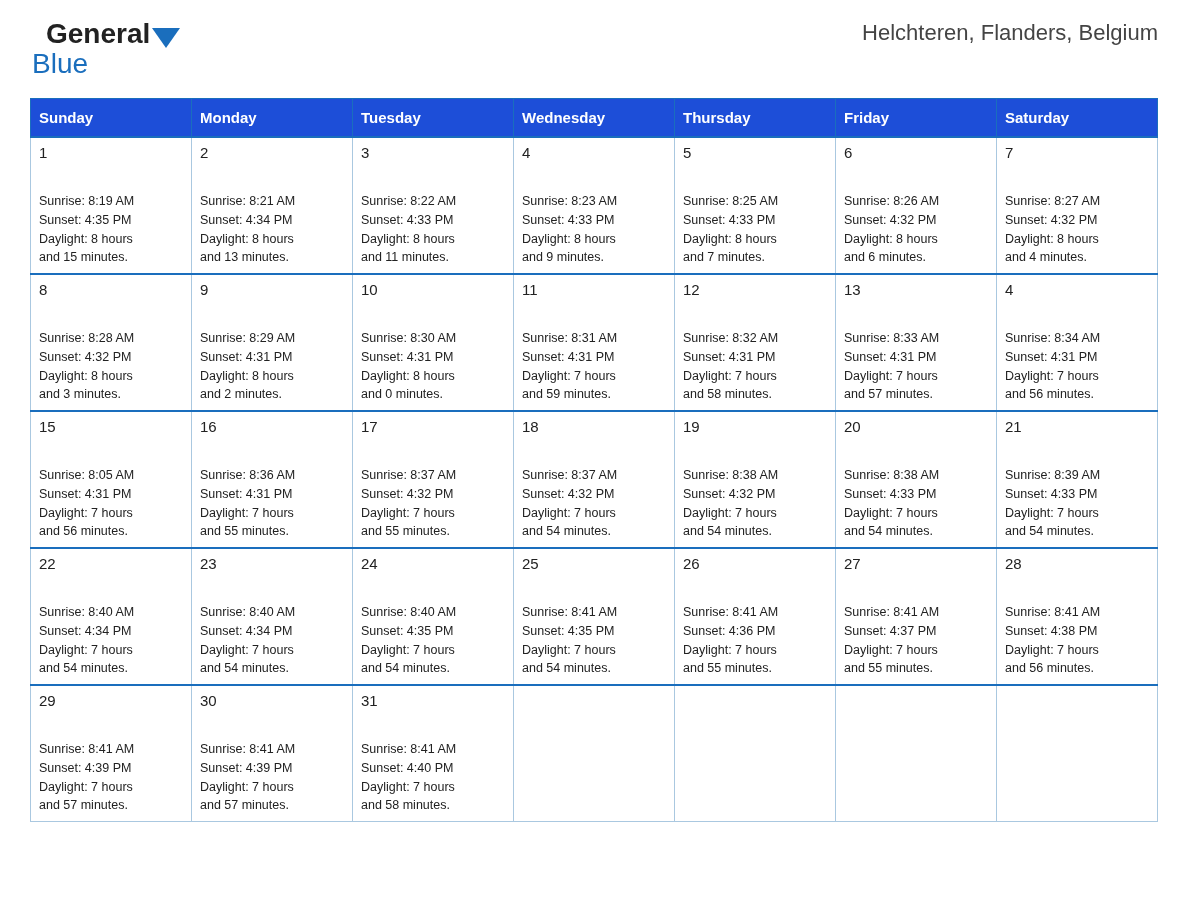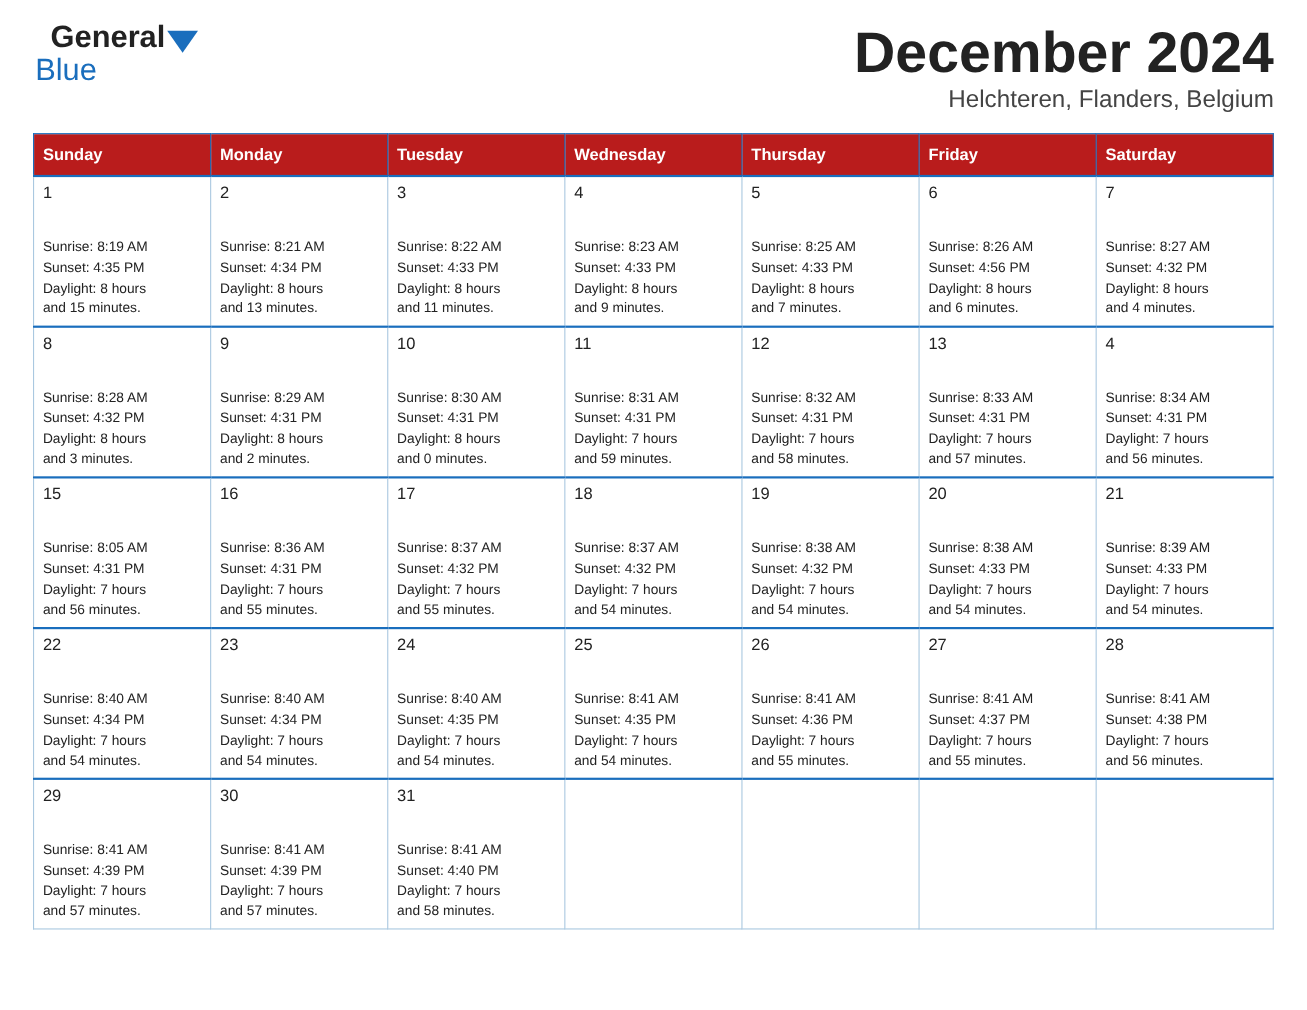--- a/index.html
+++ b/index.html
@@ -61,21 +61,21 @@
       font-size: 22px;
       font-weight: normal;
       color: #444;
     }
     .calendar {
       width: 100%;
       border-collapse: collapse;
       border: 1px solid #1a6ebd;
     }
     .calendar th {
-      background-color: #b91c1c;
+      background-color: #1d4ed8;
       color: #fff;
       font-size: 15px;
       font-weight: bold;
       padding: 10px 8px;
       text-align: left;
       border: 1px solid #1a6ebd;
     }
     .calendar td {
       vertical-align: top;
       padding: 6px 8px;
@@ -112,21 +112,20 @@
   <div class="logo">
     <div class="logo-text">
       <span class="logo-general">General</span>
       <span class="logo-triangle"></span>
     </div>
     <div style="margin-left:0;padding-left:2px;">
       <span class="logo-blue">Blue</span>
     </div>
   </div>
   <div class="title-block">
-    <h1>December 2024</h1>
     <h2>Helchteren, Flanders, Belgium</h2>
   </div>
 </div>
 
 <table class="calendar">
   <thead>
     <tr>
     <th>Sunday</th>
         <th>Monday</th>
         <th>Tuesday</th>
@@ -169,21 +168,21 @@
         <td>
           <span class="day-num">5</span>
           <div class="day-info" style="white-space: pre-line;">Sunrise: 8:25 AM
 Sunset: 4:33 PM
 Daylight: 8 hours
 and 7 minutes.</div>
         </td>
         <td>
           <span class="day-num">6</span>
           <div class="day-info" style="white-space: pre-line;">Sunrise: 8:26 AM
-Sunset: 4:56 PM
+Sunset: 4:32 PM
 Daylight: 8 hours
 and 6 minutes.</div>
         </td>
         <td>
           <span class="day-num">7</span>
           <div class="day-info" style="white-space: pre-line;">Sunrise: 8:27 AM
 Sunset: 4:32 PM
 Daylight: 8 hours
 and 4 minutes.</div>
         </td>

